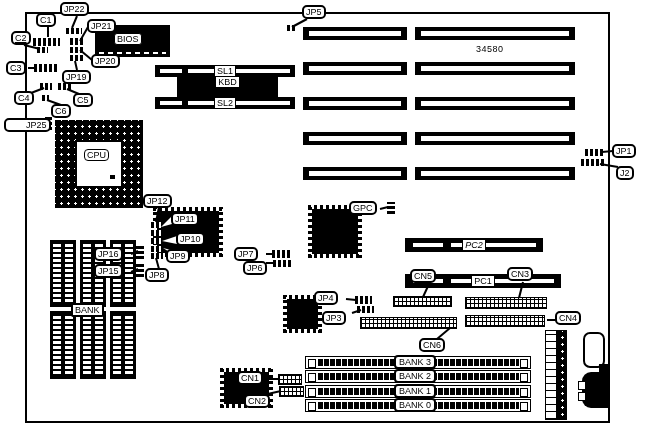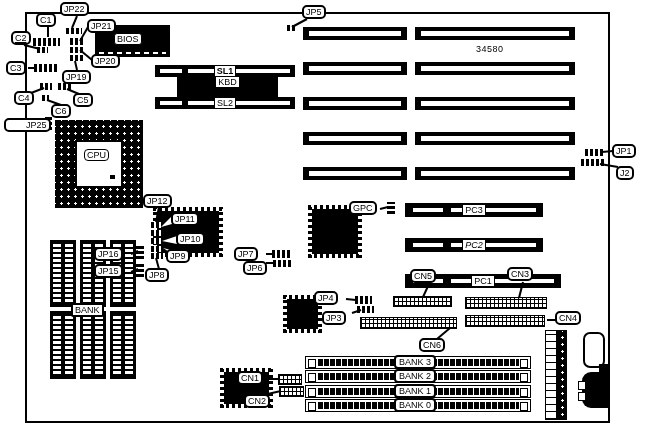--- a/index.html
+++ b/index.html
@@ -95,21 +95,21 @@
 
   <div class="blk" style="left:95px;top:25px;width:75px;height:32px;">
     <div class="biosdash"></div>
   </div>
   <div class="chiplbl" style="left:114px;top:33px;">BIOS</div>
 
   <div class="blk" style="left:177px;top:22px;width:101px;height:32px;display:flex;align-items:center;justify-content:center;margin-top:44px;">
     <span class="slotlbl">KBD</span>
   </div>
 
-  <div class="slbar" style="left:155px;top:65px;width:140px;font-weight:bold;">
+  <div class="slbar" style="left:155px;top:65px;width:140px;">
     <span class="slotlbl">SL1</span>
   </div>
   <div class="slbar" style="left:155px;top:97px;width:140px;">
     <span class="slotlbl">SL2</span>
   </div>
 
   <div class="slotbar" style="left:303px;top:27px;width:104px;"></div>
   <div class="slotbar" style="left:415px;top:27px;width:160px;"></div>
   <div class="slotbar" style="left:303px;top:62px;width:104px;"></div>
   <div class="slotbar" style="left:415px;top:62px;width:160px;"></div>
@@ -153,23 +153,20 @@
       <div class="cchip l"></div>
       <div class="cchip r"></div>
     </div>
   <div class="lbl" style="left:71px;top:303px;border-radius:2px;">BANK</div>
 
   <div class="qfp" style="left:153px;top:207px;width:70px;height:50px;"></div>
   <div class="qfp" style="left:308px;top:205px;width:54px;height:53px;"></div>
   <div class="qfp" style="left:283px;top:295px;width:39px;height:38px;"></div>
   <div class="qfp" style="left:220px;top:368px;width:53px;height:40px;"></div>
 
-  <div class="pcbar" style="left:405px;top:203px;width:138px;">
-    <span class="slotlbl">PC3</span>
-  </div>
   <div class="pcbar" style="left:405px;top:238px;width:138px;font-style:italic;">
     <span class="slotlbl">PC2</span>
   </div>
   <div class="pcbar" style="left:405px;top:274px;width:156px;">
     <span class="slotlbl">PC1</span>
   </div>
 
   <div class="hdr" style="left:393px;top:296px;width:59px;height:11px;"></div>
   <div class="hdr" style="left:465px;top:297px;width:82px;height:12px;"></div>
   <div class="hdr" style="left:465px;top:315px;width:80px;height:12px;"></div>

